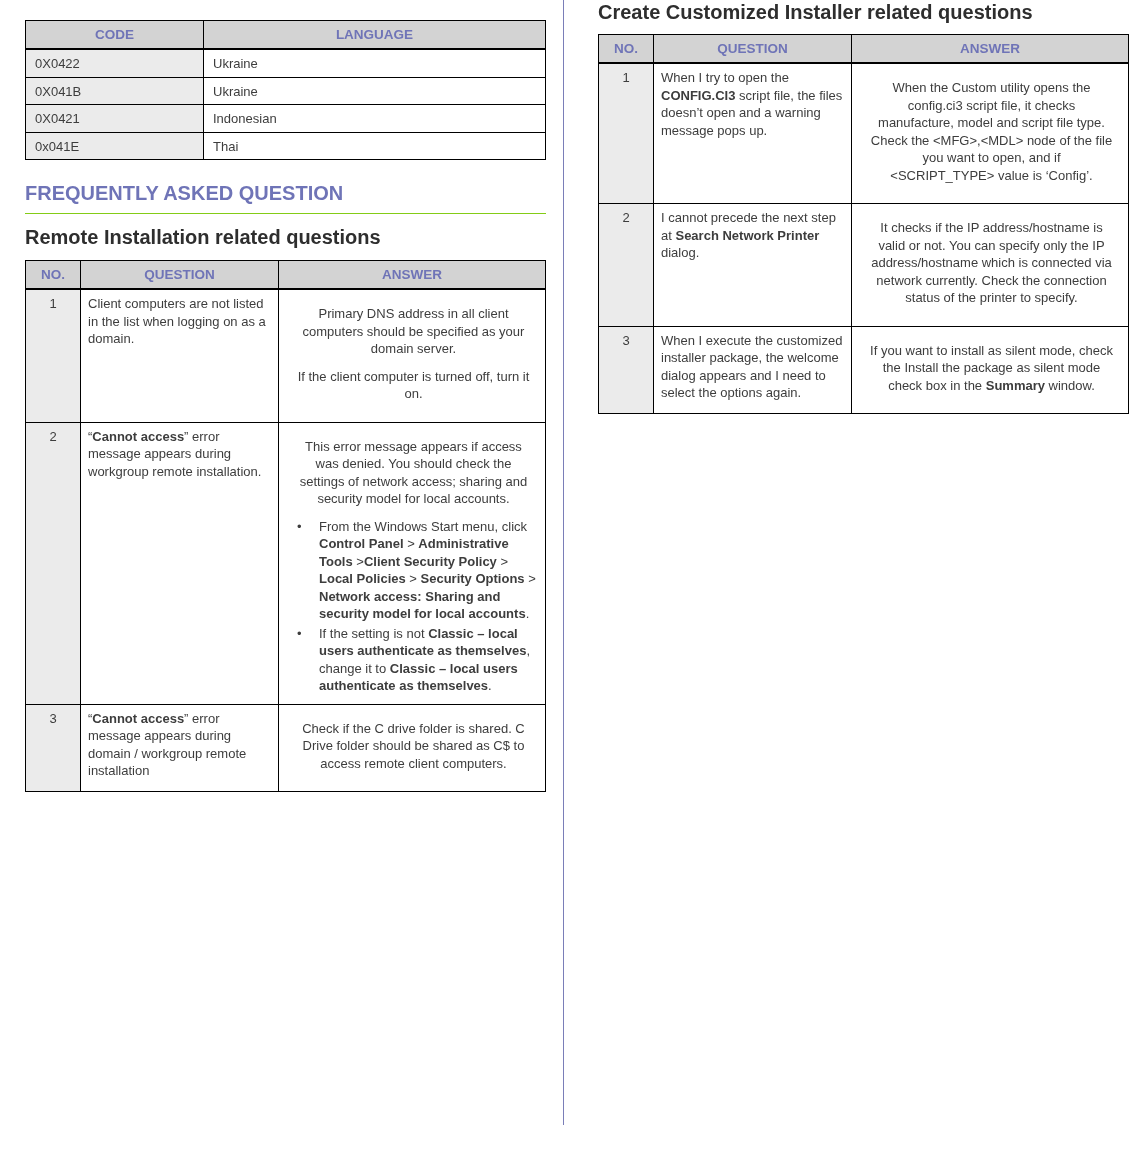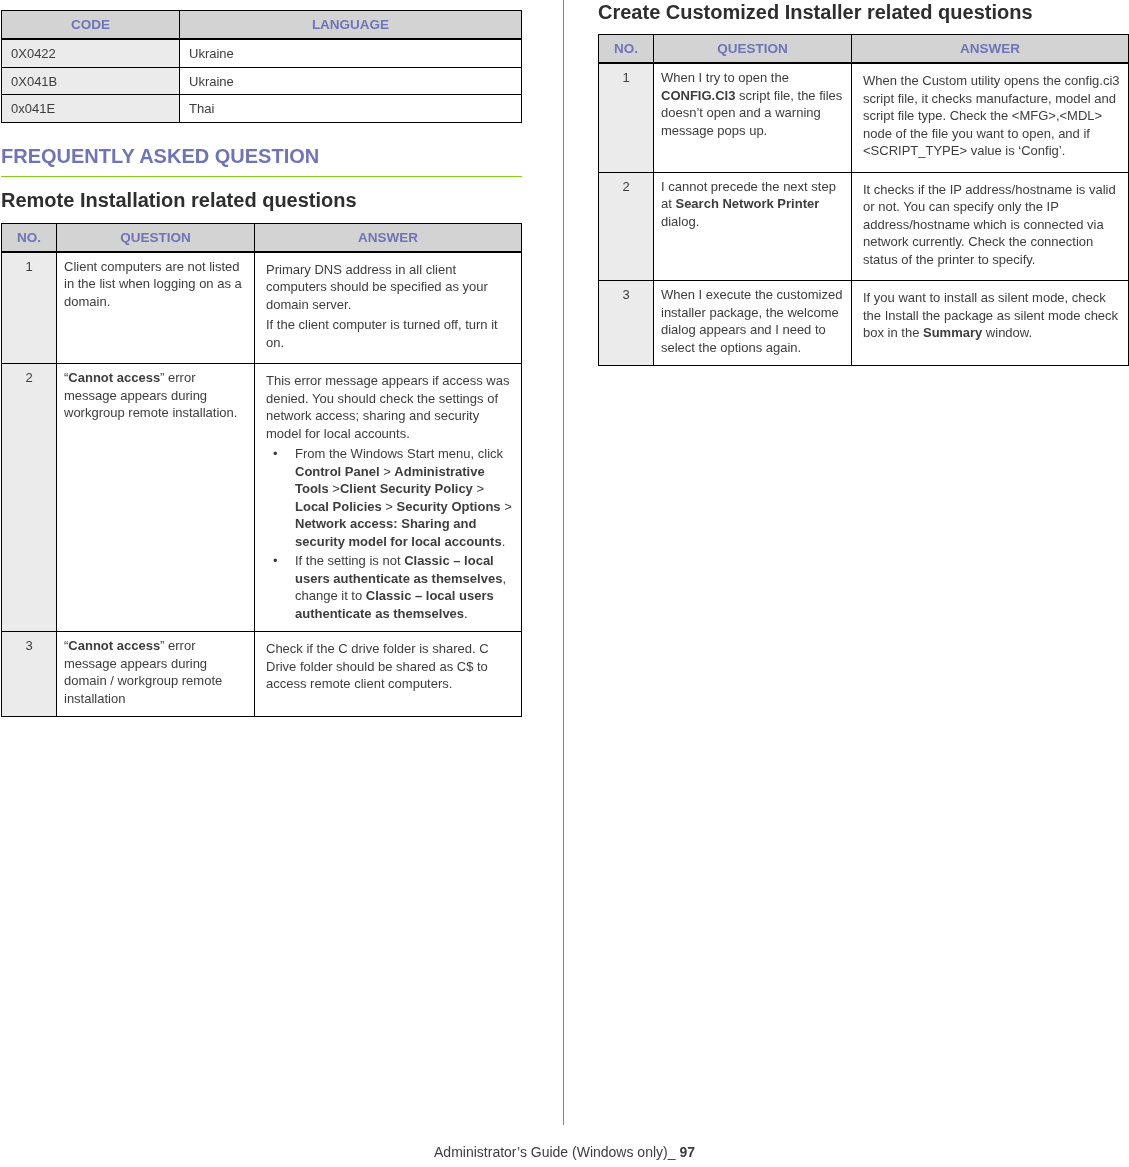--- a/index.html
+++ b/index.html
@@ -3,21 +3,21 @@
 <meta charset="utf-8">
 <style>
   html,body{margin:0;padding:0;background:#fff;}
   body{
     width:1129px;height:1167px;position:relative;overflow:hidden;
     font-family:"Liberation Sans","DejaVu Sans",sans-serif;
     color:#3d3d3d;
     -webkit-font-smoothing:antialiased;
   }
   .page{position:relative;width:1129px;height:1167px;}
-  .col-left{position:absolute;left:1px;top:10px;width:521px;}
+  .col-left{position:absolute;left:1px;top:20px;width:521px;padding-left:24px;}
   .col-right{position:absolute;left:598px;top:1px;width:531px;}
   .divider{position:absolute;left:563px;top:0;width:1px;height:1125px;background:#7a7eb8;}
 
   table{border-collapse:collapse;table-layout:fixed;}
   th,td{border:1px solid #000;vertical-align:top;box-sizing:border-box;}
   thead th{
     background:#d3d3d3;color:#6f74b7;font-weight:bold;
     font-size:13.5px;text-align:center;padding:6px 4px;
     border-bottom:2px solid #000;
   }
@@ -30,21 +30,21 @@
   .code-table td:first-child{background:#ebebeb;}
 
   
   .faq-table col.cno{width:55px;}
   .faq-table col.cq{width:198px;}
   .faq-table.left{width:521px;}
   .faq-table.right{width:531px;}
   .faq-table .no-cell{background:#ebebeb;text-align:center;padding:5px 2px;}
   .faq-table .q-cell{padding:5px 5px 9px 7px;}
   .faq-table .a-cell{padding:5px 5px 9px 8px;}
-  .para{margin:3px;}
+  .para{margin:10px;text-align:center;}
   .bullet{display:flex;margin-top:2px;}
   .bullet .bmark{width:32px;padding-left:10px;box-sizing:border-box;flex:none;}
   .bullet .btext{flex:1;}
 
   h1.section-title{
     margin:22px 0 0 0;padding:0 0 8px 0;
     font-size:20px;font-weight:bold;color:#6f74b7;
     border-bottom:1px solid #84cc16;
   }
   h2.sub-title{
@@ -78,20 +78,24 @@
         </tr>
       </thead>
       <tbody>
           <tr>
             <td>0X0422</td>
             <td>Ukraine</td>
           </tr>
           <tr>
             <td>0X041B</td>
             <td>Ukraine</td>
+          </tr>
+          <tr>
+            <td>0X0421</td>
+            <td>Indonesian</td>
           </tr>
           <tr>
             <td>0x041E</td>
             <td>Thai</td>
           </tr>
         </tbody>
     </table>
 
     <h1 class="section-title">FREQUENTLY ASKED QUESTION</h1>
 
@@ -185,17 +189,14 @@
             <td class="q-cell"><span>When I execute the customized installer package, the welcome dialog appears and I need to select the options again.</span></td>
             <td class="a-cell">
               <div class="para"><span>If you want to install as silent mode, check the Install the package as silent mode check box in the </span><b>Summary</b><span> window.</span></div>
             </td>
           </tr>
         </tbody>
     </table>
 
   </div>
 
-  <div class="footer">
-    <span>Administrator’s Guide (Windows only)_ </span><b>97</b>
-  </div>
 
 </div>
 
 </body></html>

